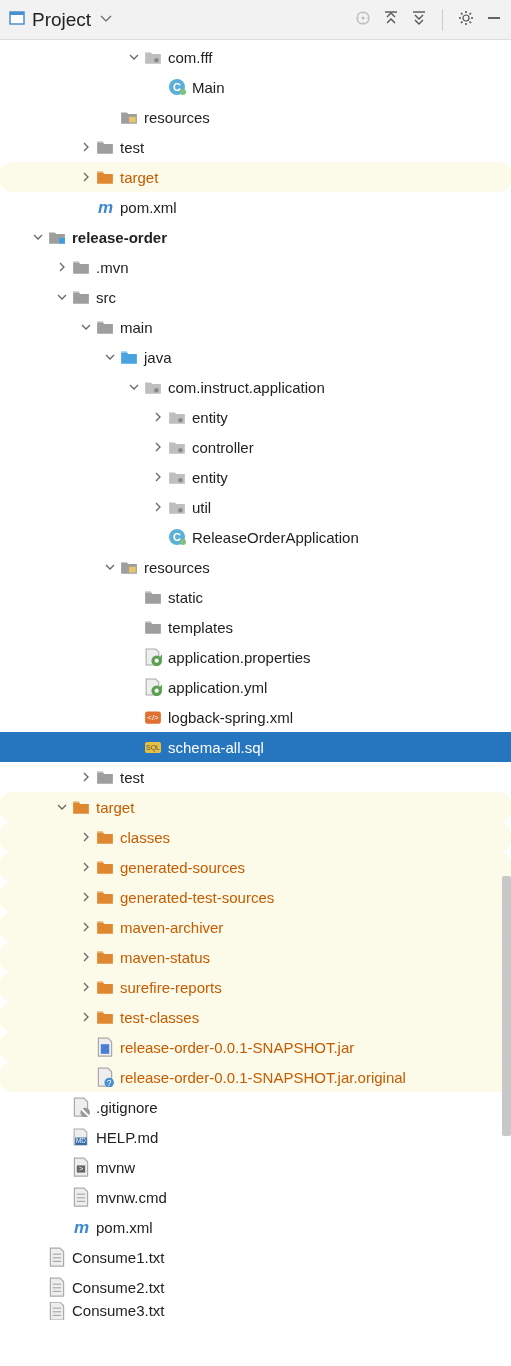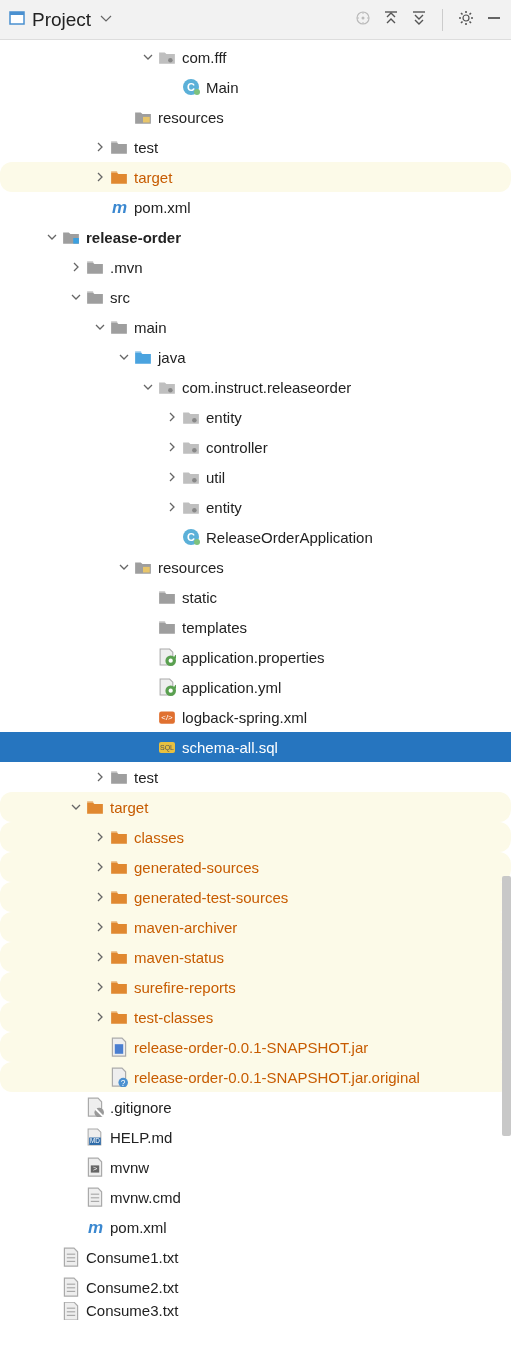--- a/index.html
+++ b/index.html
@@ -46,21 +46,21 @@
 
 
 .tree {
   padding-top: 2px;
   position: relative;
 }
 .tree-row {
   display: flex;
   align-items: center;
   height: 30px;
-  padding-left: 20px;
+  padding-left: 6px;
   white-space: nowrap;
   cursor: pointer;
 }
 .tree-row.bold > .label { font-weight: 700; }
 .tree-row.orange > .label { color: #c75b00; }
 .tree-row.selected {
   background: #2675bf;
 }
 .tree-row.selected > .label { color: #fff; }
 .tree-row.yellow-bg { background: #fcfae8; border-radius: 12px; }
@@ -338,21 +338,21 @@
         <svg width="10" height="10" viewBox="0 0 10 10">
           <path d="M1 3 L5 7 L9 3" fill="none" stroke="#666" stroke-width="1.3"></path>
         </svg>
       </span>
       <span class="icon">
         <svg viewBox="0 0 16 14">
           <path fill="#bfbfbf" d="M1 3 L6 3 L7.5 4.5 L15 4.5 L15 13 L1 13 Z"></path>
           <circle cx="11" cy="10" r="2" fill="#888"></circle>
         </svg>
       </span>
-      <span class="label">com.instruct.releaseorder</span>
+      <span class="label">com.instruct.application</span>
     </div>
     <div class="tree-row ">
       <span class="indent-spacer" style="width: 144px;"></span>
       <span class="arrow ">
         <svg width="10" height="10" viewBox="0 0 10 10">
           <path d="M3 1 L7 5 L3 9" fill="none" stroke="#666" stroke-width="1.3"></path>
         </svg>
       </span>
       <span class="icon">
         <svg viewBox="0 0 16 14">
@@ -383,36 +383,36 @@
         <svg width="10" height="10" viewBox="0 0 10 10">
           <path d="M3 1 L7 5 L3 9" fill="none" stroke="#666" stroke-width="1.3"></path>
         </svg>
       </span>
       <span class="icon">
         <svg viewBox="0 0 16 14">
           <path fill="#bfbfbf" d="M1 3 L6 3 L7.5 4.5 L15 4.5 L15 13 L1 13 Z"></path>
           <circle cx="11" cy="10" r="2" fill="#888"></circle>
         </svg>
       </span>
-      <span class="label">util</span>
+      <span class="label">entity</span>
     </div>
     <div class="tree-row ">
       <span class="indent-spacer" style="width: 144px;"></span>
       <span class="arrow ">
         <svg width="10" height="10" viewBox="0 0 10 10">
           <path d="M3 1 L7 5 L3 9" fill="none" stroke="#666" stroke-width="1.3"></path>
         </svg>
       </span>
       <span class="icon">
         <svg viewBox="0 0 16 14">
           <path fill="#bfbfbf" d="M1 3 L6 3 L7.5 4.5 L15 4.5 L15 13 L1 13 Z"></path>
           <circle cx="11" cy="10" r="2" fill="#888"></circle>
         </svg>
       </span>
-      <span class="label">entity</span>
+      <span class="label">util</span>
     </div>
     <div class="tree-row ">
       <span class="indent-spacer" style="width: 144px;"></span>
       <span class="arrow none"></span>
       <span class="icon">
         <svg viewBox="0 0 18 18">
           <circle cx="9" cy="9" r="8" fill="#5bb0d8"></circle>
           <text x="9" y="13" text-anchor="middle" fill="#fff" font-size="11" font-weight="bold">C</text>
           <circle cx="15" cy="14" r="3" fill="#7ec27e"></circle>
         </svg>

